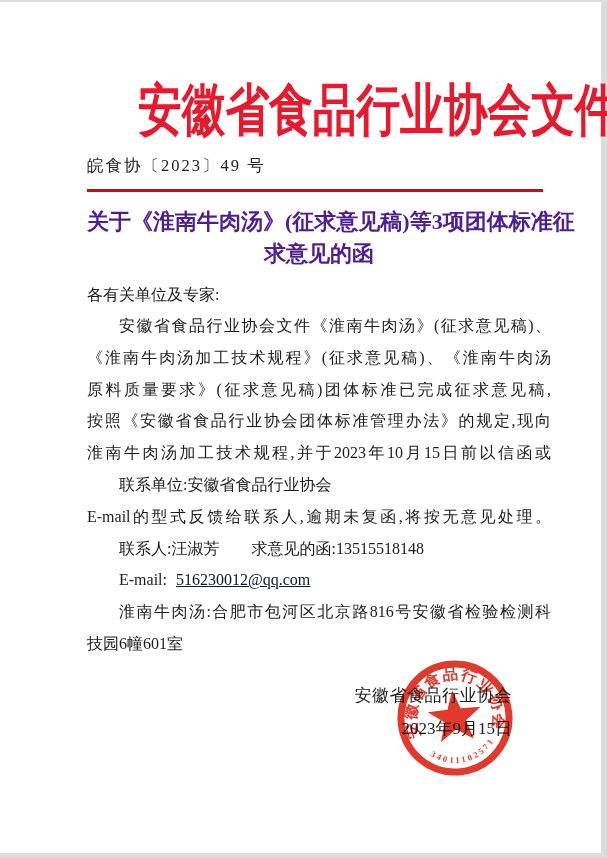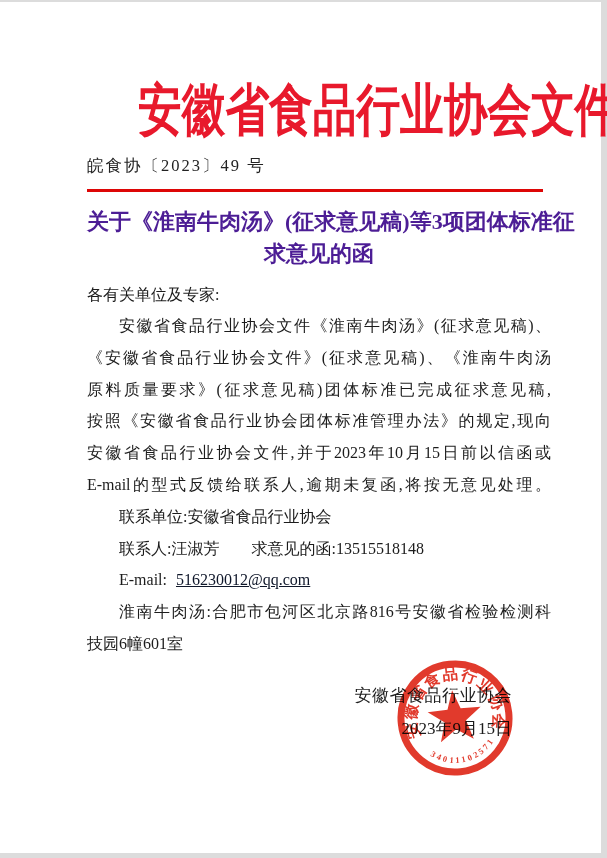--- a/index.html
+++ b/index.html
@@ -67,27 +67,27 @@
       <hr class="red-rule">
 
       <div class="doc-title">
         <div>关于《淮南牛肉汤》(征求意见稿)等3项团体标准征</div>
         <div>求意见的函</div>
       </div>
 
       <div class="salutation">各有关单位及专家:</div>
 
       <div class="bodyline indent jfull">安徽省食品行业协会文件《淮南牛肉汤》(征求意见稿)、</div>
-      <div class="bodyline jfull">《安徽省食品行业协会文件》(征求意见稿)、《淮南牛肉汤</div>
+      <div class="bodyline jfull">《淮南牛肉汤加工技术规程》(征求意见稿)、《淮南牛肉汤</div>
       <div class="bodyline jfull">原料质量要求》(征求意见稿)团体标准已完成征求意见稿,</div>
       <div class="bodyline jfull">按照《安徽省食品行业协会团体标准管理办法》的规定,现向</div>
-      <div class="bodyline jfull">安徽省食品行业协会文件,并于2023年10月15日前以信函或</div>
+      <div class="bodyline jfull">淮南牛肉汤加工技术规程,并于2023年10月15日前以信函或</div>
+      <div class="bodyline indent">联系单位:安徽省食品行业协会</div>
+
       <div class="bodyline jfull">E-mail的型式反馈给联系人,逾期未复函,将按无意见处理。</div>
-
-      <div class="bodyline indent">联系单位:安徽省食品行业协会</div>
       <div class="bodyline indent">联系人:汪淑芳　　求意见的函:13515518148</div>
 
       <div class="bodyline indent email-line">
         <span>E-mail:</span><span class="mail-link">516230012@qq.com</span>
       </div>
 
       <div class="bodyline indent jfull">淮南牛肉汤:合肥市包河区北京路816号安徽省检验检测科</div>
       <div class="bodyline">技园6幢601室</div>
     </div>
 

